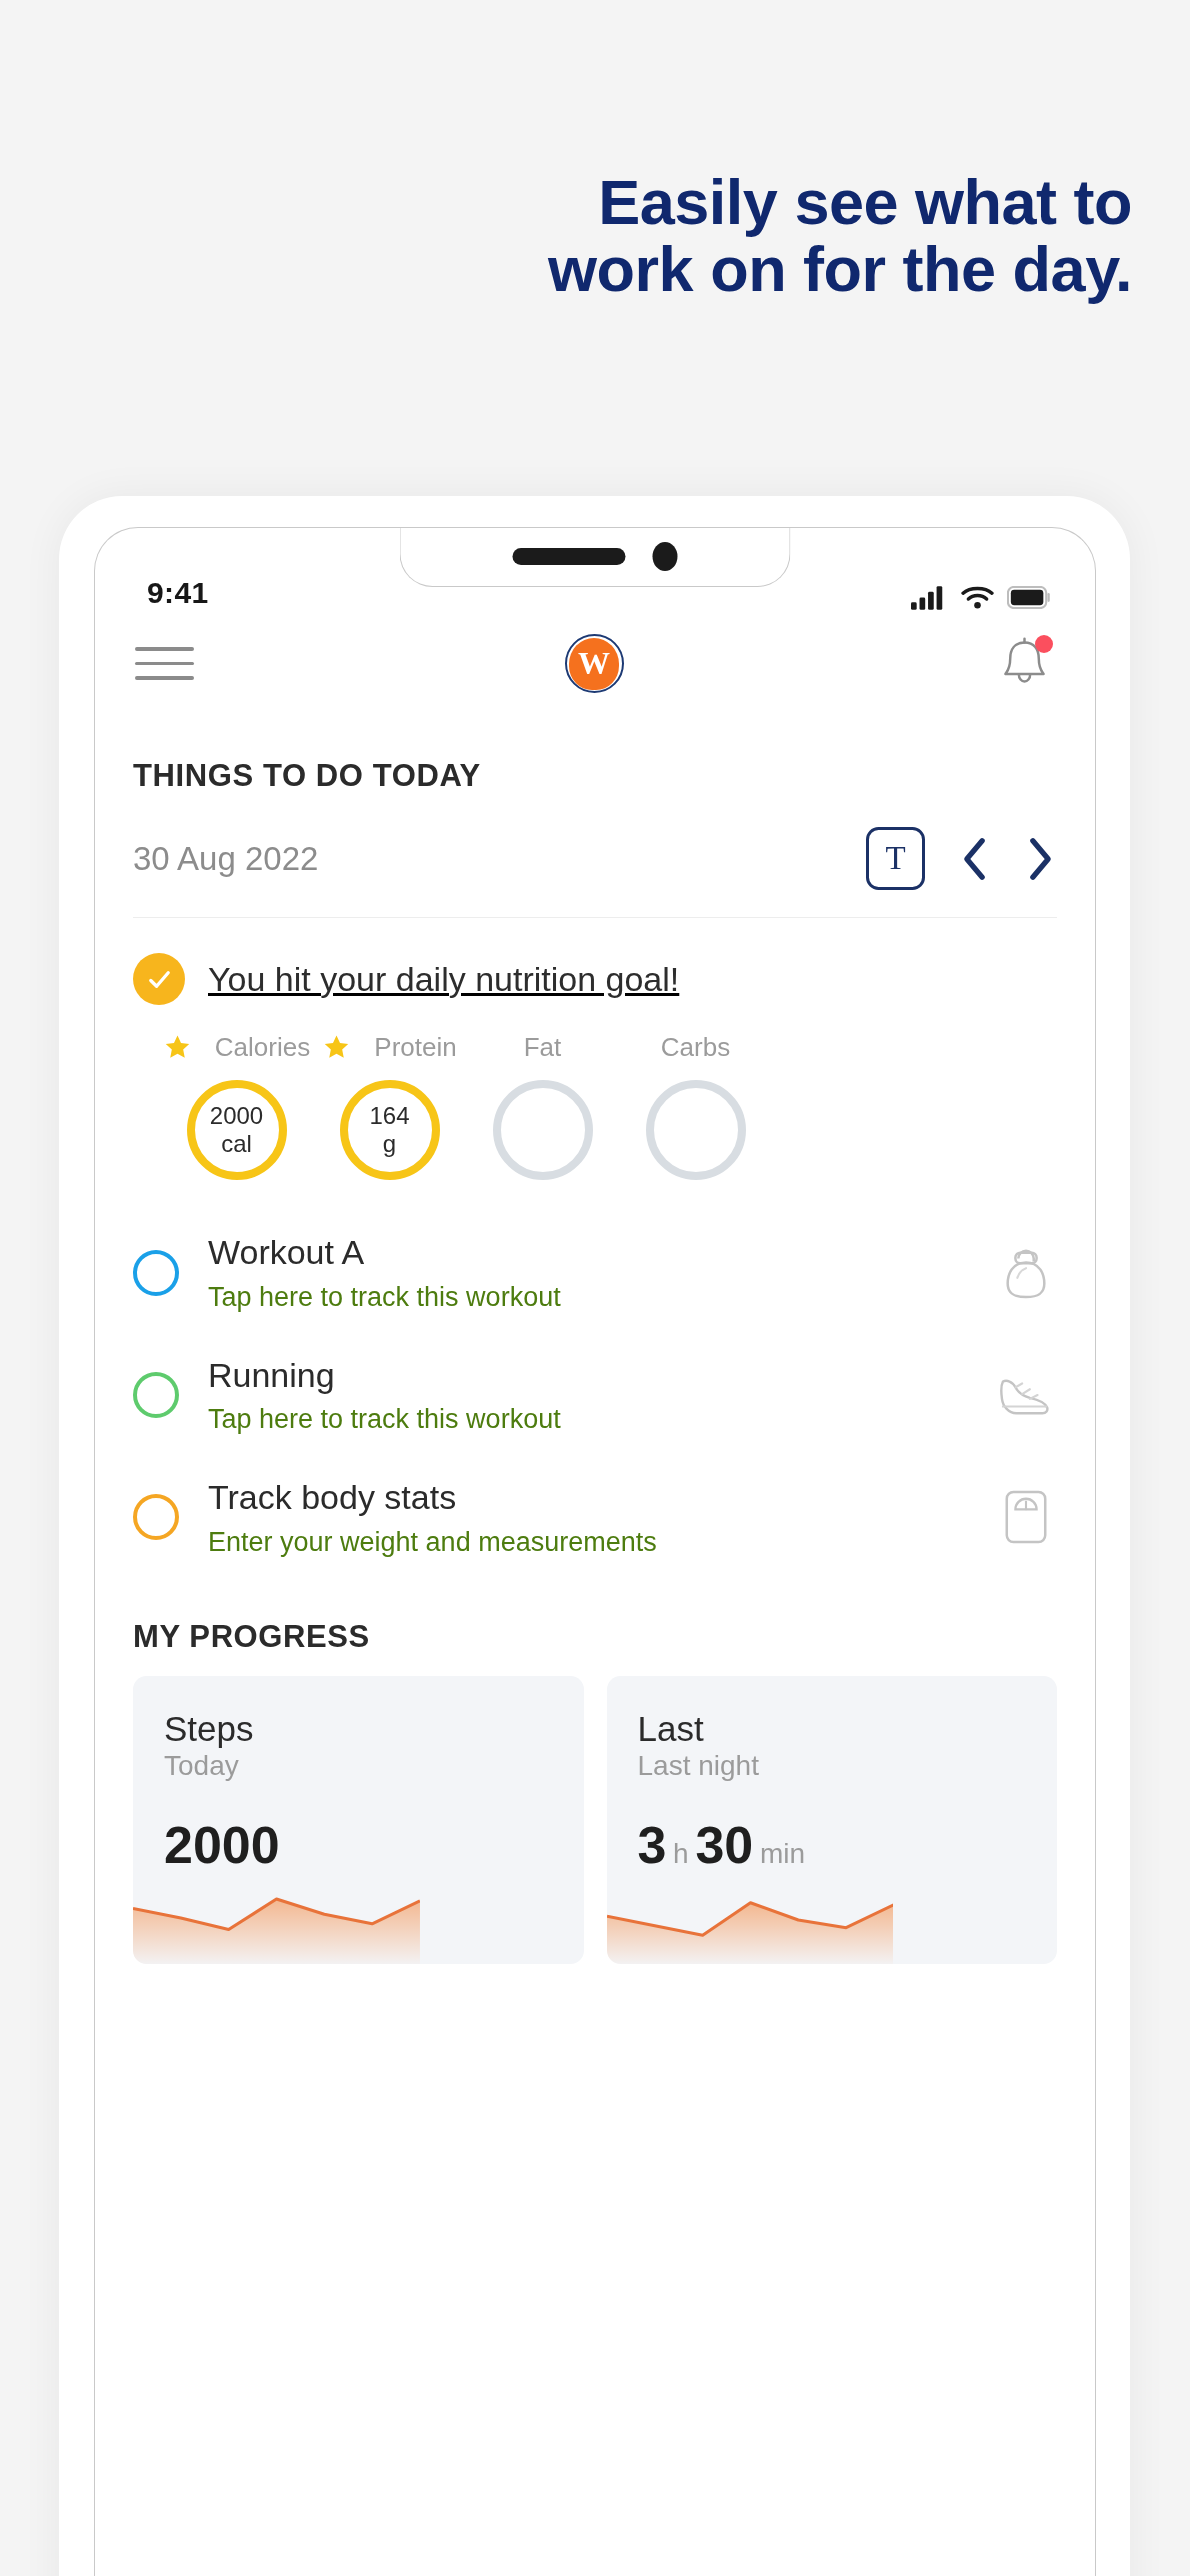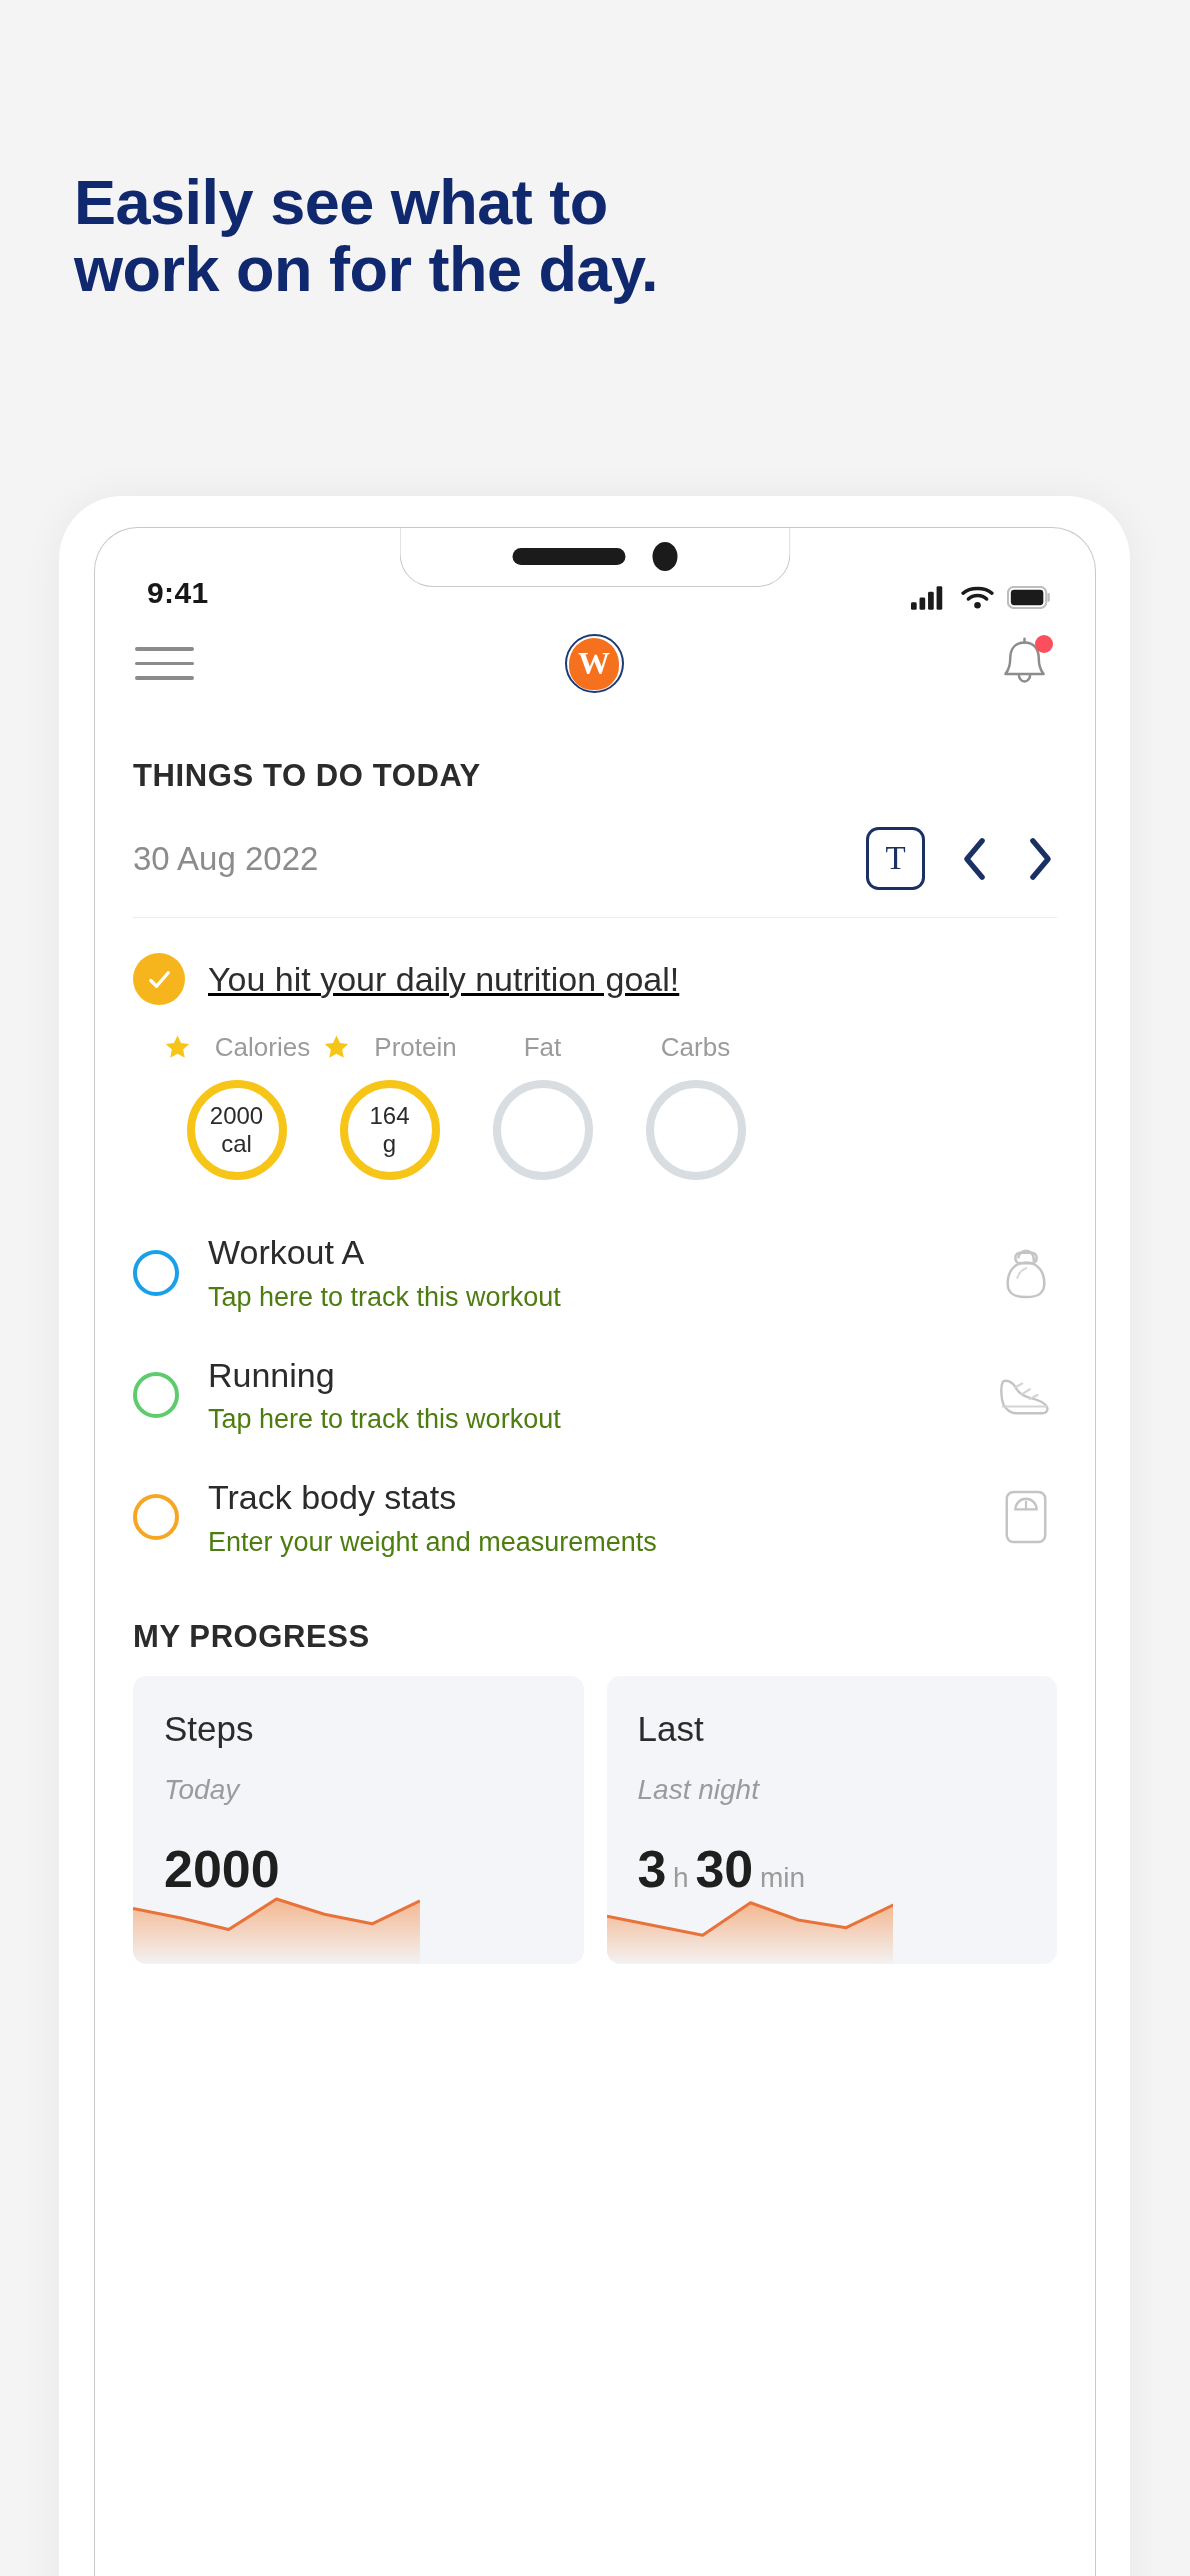--- a/index.html
+++ b/index.html
@@ -8,21 +8,21 @@
     background:#f4f4f4;
     font-family:"Liberation Sans", sans-serif;
     overflow:hidden;
     position:relative;
   }
 
   
   .promo {
     position:absolute;
     top:169px; left:16px; right:0;
-    text-align:left;
+    text-align:right;
     padding:0 58px;
   }
   .promo-line {
     color:#10286E;
     font-size:63px;
     font-weight:bold;
     line-height:1.07;
     letter-spacing:-0.5px;
     white-space:nowrap;
   }
@@ -215,21 +215,21 @@
     flex:1;
     height:288px;
     background:#f3f5f8;
     border-radius:13.4px;
     position:relative;
     overflow:hidden;
     padding:33px 0 0 31px;
     cursor:pointer;
   }
   .pcard-title { font-size:35px; color:#2b2b2b; }
-  .pcard-sub { font-size:28px; color:#9b9b9b; margin-top:25px;font-style:italic; }
+  .pcard-sub { font-size:28px; color:#9b9b9b; margin-top:1px; }
   .pcard-val {
     margin-top:33px;
     font-size:52px; font-weight:bold; color:#1f1f1f;
     display:flex; align-items:baseline; gap:6.7px;
   }
   .pcard-unit { font-size:28px; font-weight:normal; color:#9b9b9b; }
   .spark { position:absolute; left:0; right:0; bottom:0; height:88px; }
 </style>
 </head>
 <body>

